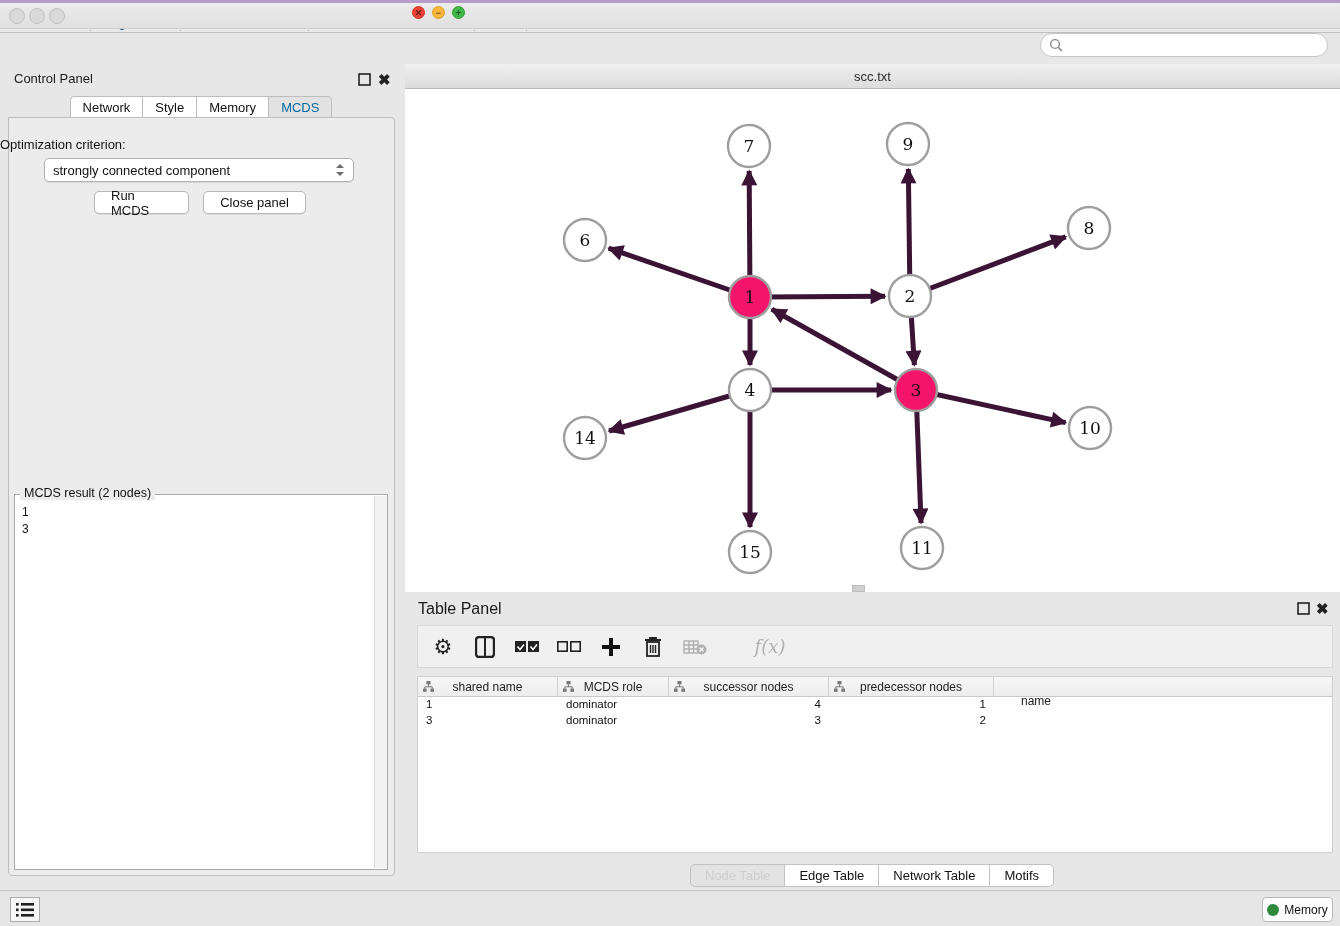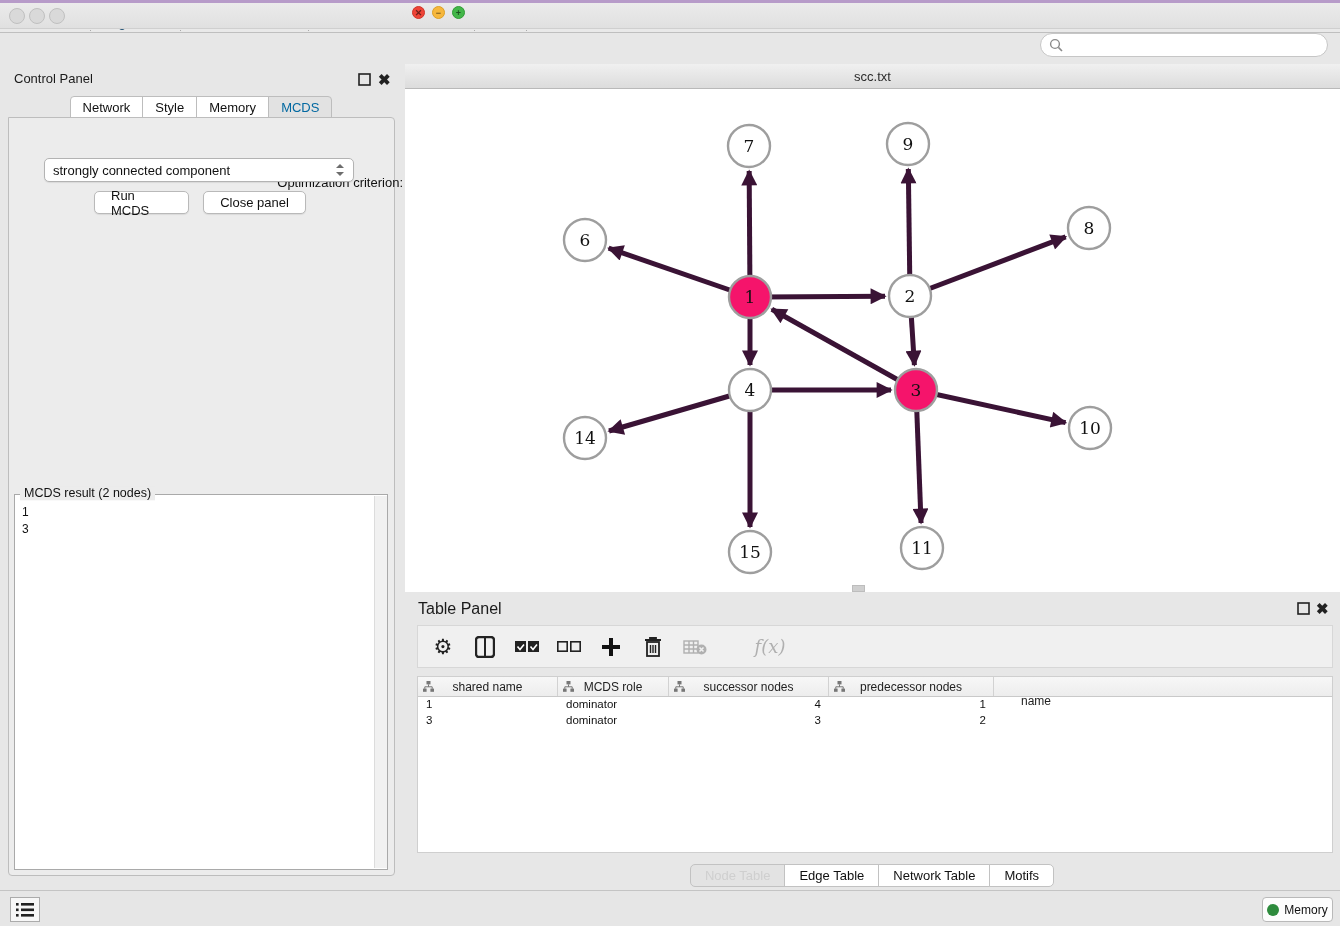--- a/index.html
+++ b/index.html
@@ -20,21 +20,21 @@
                border:1px solid #c6c6c6;border-radius:13px;display:flex;align-items:center;padding-left:8px;box-sizing:border-box;}
   
   .cp-title{left:14px;top:71px;font-size:13px;color:#1a1a1a;}
   .panel-ctrl{font-weight:bold;color:#222;font-size:13px;cursor:default;}
   .cp-tabs{left:0;top:96px;width:403px;display:flex;justify-content:center;}
   .tab{border:1px solid #bdbdbd;background:#fff;color:#111;font-size:13px;padding:3px 12px;margin-left:-1px;}
   .tab.first{border-radius:4px 0 0 0;}
   .tab.active{background:#e2e2e2;color:#0369a1;border-radius:0 4px 0 0;}
   .cp-body{left:8px;top:117px;width:387px;height:759px;background:#ececec;border:1px solid #bdbdbd;
            border-radius:0 4px 4px 4px;box-sizing:border-box;}
-  .opt-label{left:0;top:137px;width:403px;text-align:right;font-size:13px;color:#111;margin-top:38px;}
+  .opt-label{left:0;top:137px;width:403px;text-align:left;font-size:13px;color:#111;}
   .mac-select{left:44px;top:158px;width:310px;height:24px;background:#fff;border:1px solid #b3b3b3;border-radius:5px;
               display:flex;align-items:center;justify-content:space-between;padding:3px 8px;box-sizing:border-box;
               font-size:13px;color:#111;box-shadow:0 1px 1px rgba(0,0,0,.08);}
   .mac-btn{height:23px;background:#fff;border:1px solid #b9b9b9;border-radius:5px;font-size:13px;color:#111;
            display:flex;align-items:center;justify-content:center;box-shadow:0 1px 1px rgba(0,0,0,.08);padding:0 16px;box-sizing:border-box;}
   .fieldset{left:14px;top:494px;width:374px;height:376px;border:1px solid #a9a9a9;background:#fff;box-sizing:border-box;}
   .fs-legend{left:20px;top:494px;transform:translateY(-55%);background:#ececec;padding:0 4px;font-size:12.5px;color:#111;}
   .result-area{left:16px;top:500px;width:356px;height:364px;font-size:12px;color:#111;padding:4px 6px;box-sizing:border-box;line-height:17px;}
   .result-scroll{left:374px;top:496px;width:12px;height:372px;background:#f1f1f1;border-left:1px solid #dcdcdc;}
   

